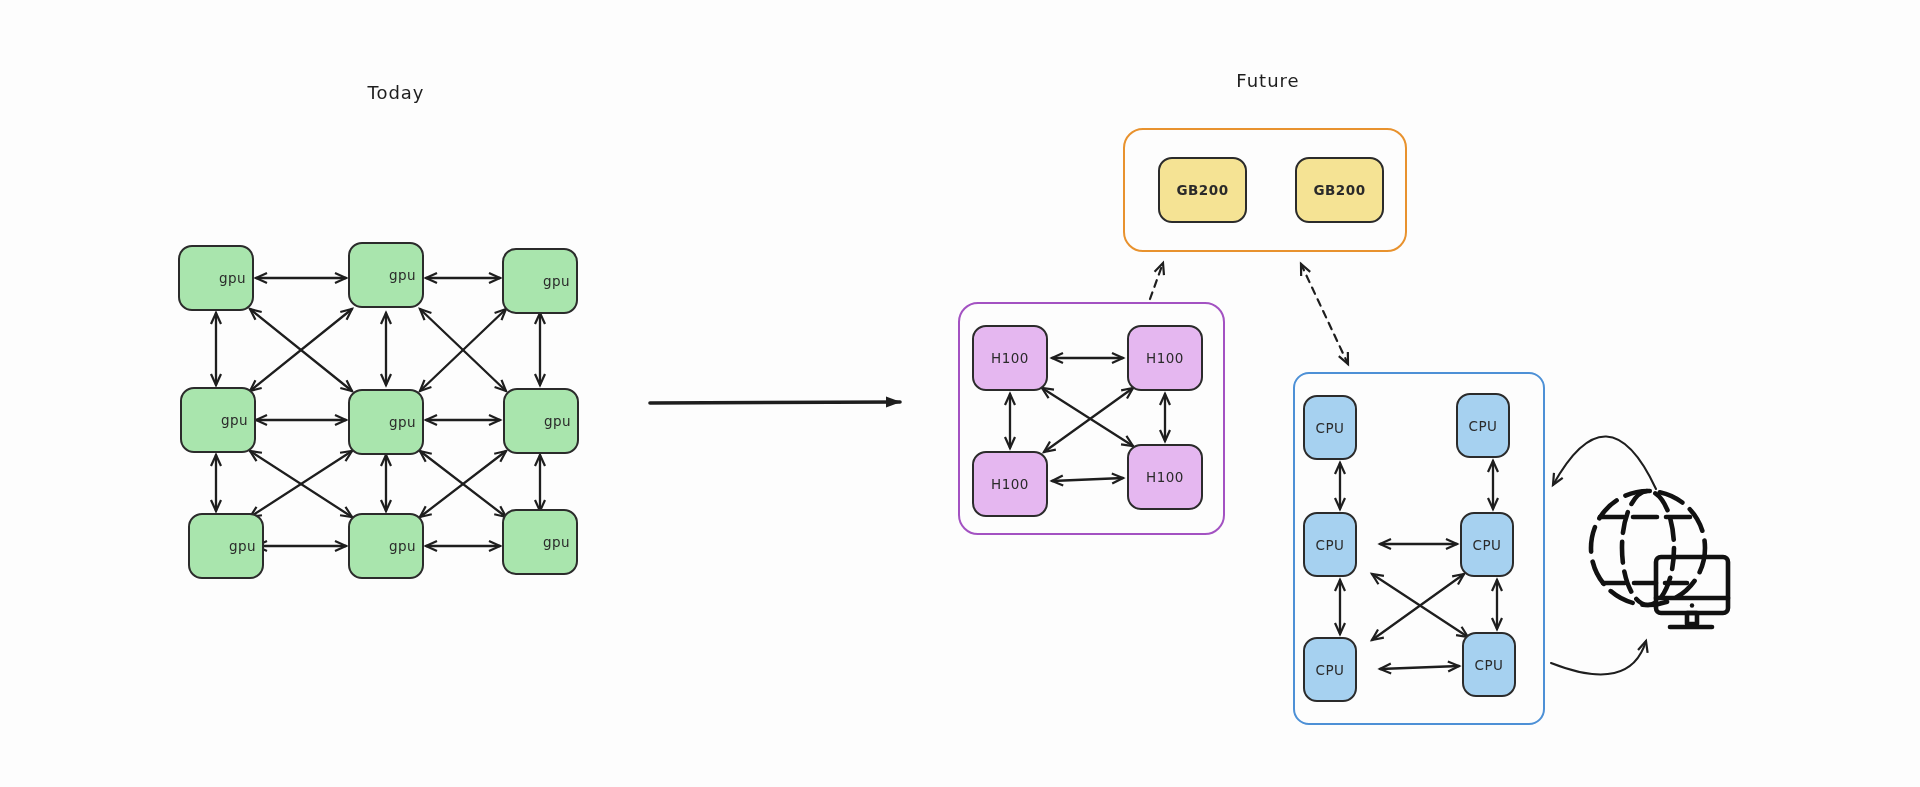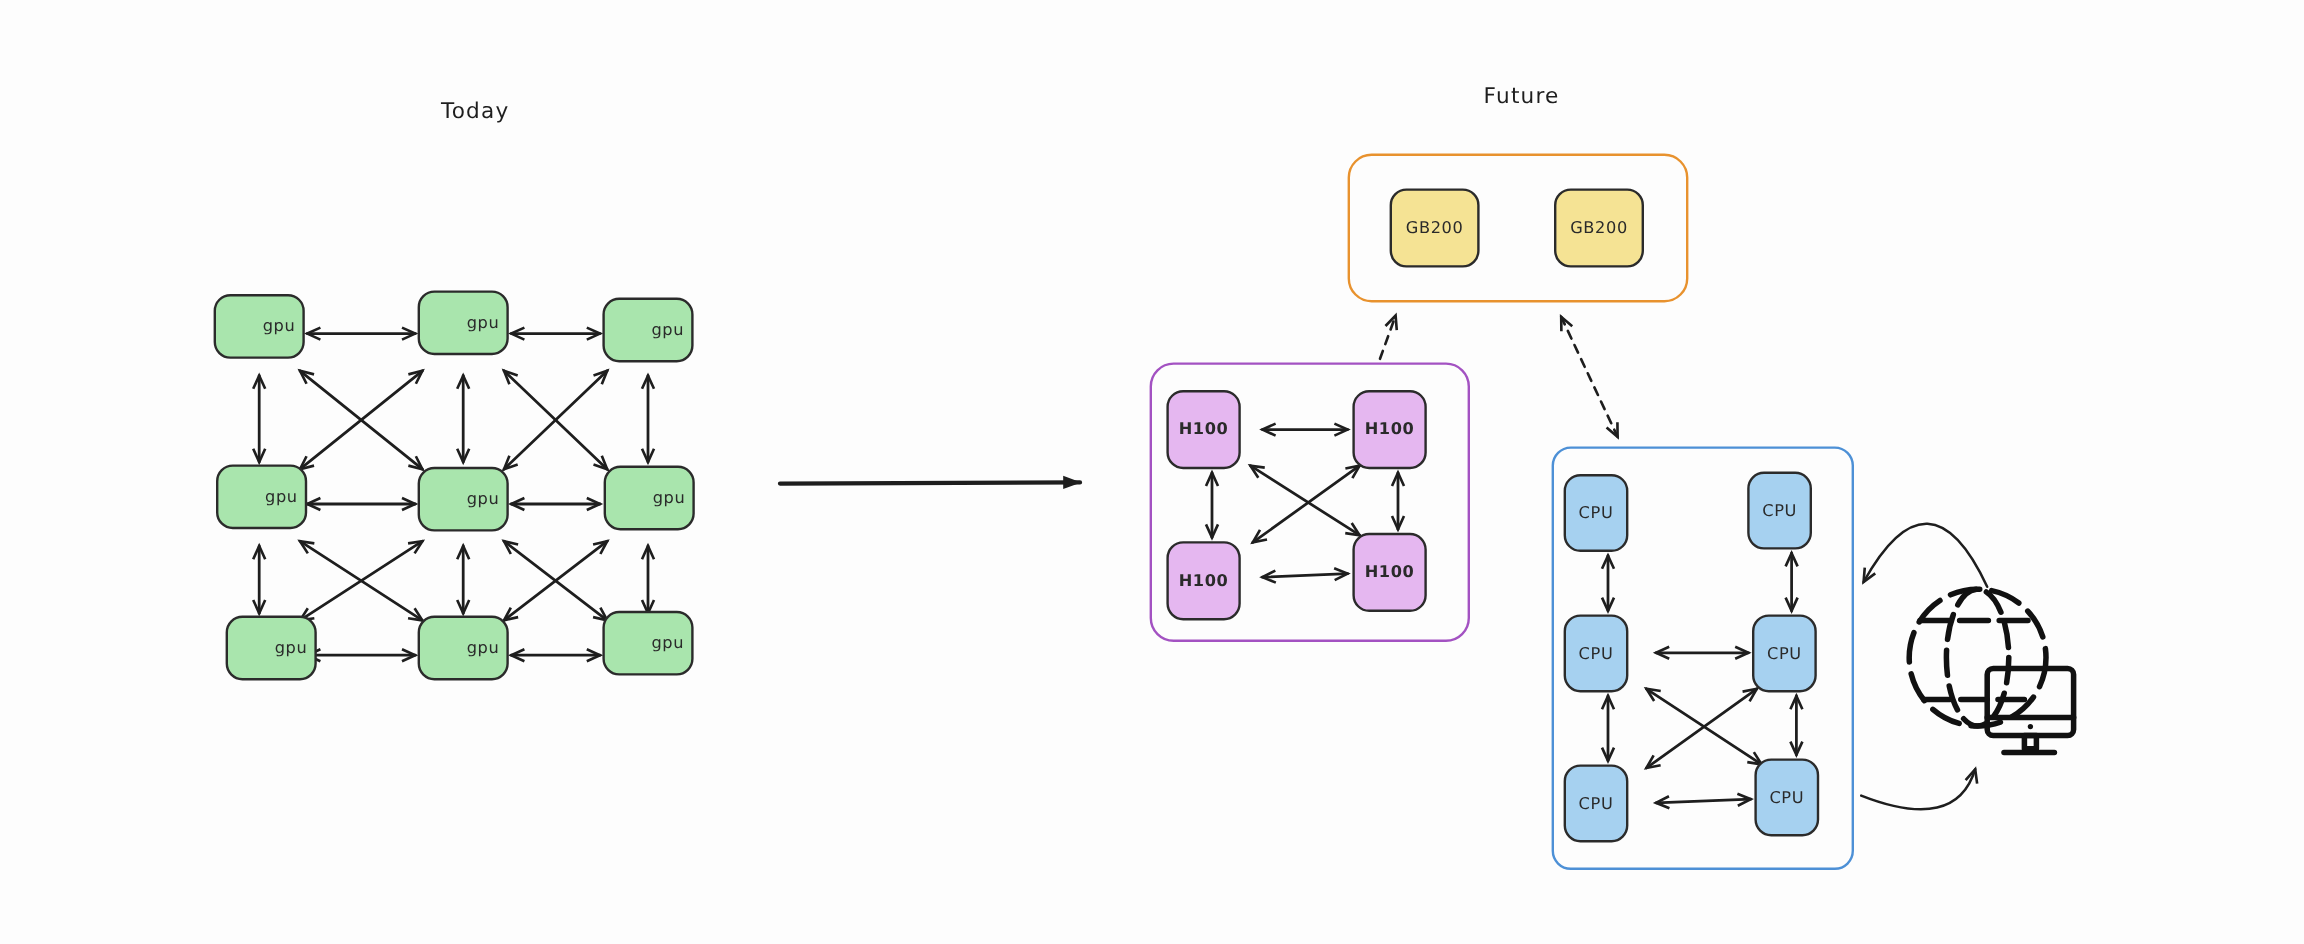--- a/index.html
+++ b/index.html
@@ -11,23 +11,23 @@
   .title{
     position:absolute;transform:translateX(-50%);
     font-size:18px;color:#1e1e1e;letter-spacing:1px;white-space:nowrap;
   }
   .node{
     position:absolute;display:flex;align-items:center;justify-content:center;
     border:2.4px solid #2b2b2b;border-radius:14px;
     color:#2a2a2a;font-size:13.5px;letter-spacing:.5px;
     box-sizing:border-box;
   }
-  .node.gpu{width:76px;height:54px;background:var(--gpu-fill,#a9e5ad);padding-left:33px;}
-  .node.h100{width:62px;height:66px;background:var(--h100-fill,#e5b7f0);font-weight:bold;}
-  .node.gb200{width:75px;height:66px;background:var(--gb200-fill,#f5e394);}
+  .node.gpu{width:76px;height:66px;background:var(--gpu-fill,#a9e5ad);padding-left:33px;}
+  .node.h100{width:76px;height:66px;background:var(--h100-fill,#e5b7f0);}
+  .node.gb200{width:89px;height:66px;background:var(--gb200-fill,#f5e394);font-weight:bold;}
   .node.cpu{width:54px;height:65px;background:var(--cpu-fill,#a6d1f0);}
   .cluster{
     position:absolute;border-radius:20px;background:transparent;
     box-sizing:border-box;border:2.2px solid #000;
   }
   .cluster.orange{border-color:var(--orange-border,#e8922e);}
   .cluster.purple{border-color:var(--purple-border,#a352c2);}
   .cluster.blue{border-color:var(--blue-border,#4d90d6);border-radius:16px;}
   .wire{stroke:var(--ink,#1e1e1e);fill:none;stroke-linecap:round;}
   .mkline{stroke:var(--ink,#1e1e1e);fill:none;}

